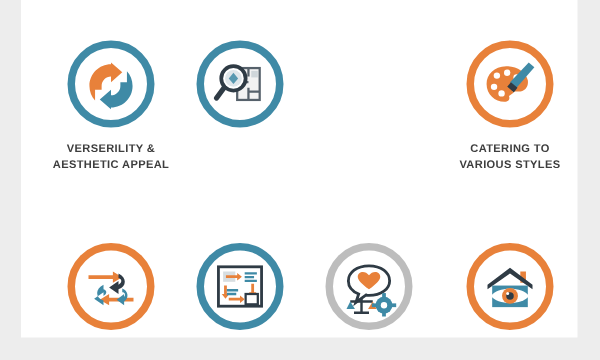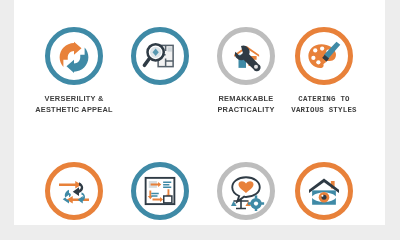--- a/index.html
+++ b/index.html
@@ -41,21 +41,21 @@
 
   .cell {
     position: absolute;
     width: 92px;
     text-align: center;
   }
   
   .c0 { left: 14px; }
   .c1 { left: 100px; }
   .c2 { left: 186px; }
-  .c3 { left: 264px; font-family: Liberation Mono, monospace; }
+  .c3 { left: 280px; }
   
   .r0 { top: 27px; }
   .r1 { top: 162px; }
 
   .badge {
     position: relative;
     width: 58px;
     height: 58px;
     margin: 0 auto;
     border-radius: 50%;
@@ -116,38 +116,20 @@
             <g>
               <circle cx="25" cy="26" r="13" fill="#ffffff" stroke="#2f3b45" stroke-width="4"></circle>
               <circle cx="25" cy="26" r="9" fill="#dfe6ea"></circle>
               <path d="M25 20 l5 6 -5 6 -5 -6 z" fill="#3f8aa6" opacity="0.85"></path>
               <line x1="15" y1="36" x2="7" y2="47" stroke="#2f3b45" stroke-width="5.5" stroke-linecap="round"></line>
             </g>
           </svg>
         </div>
       </div>
 
-      <div class="cell c2 r0">
-        <div class="badge grey">
-          <svg viewBox="0 0 64 64">
-            <g>
-              <path d="M13 30 L33 16 L53 30 L53 33 L33 20 L13 33 Z" fill="#e8813a"></path>
-              <rect x="20" y="30" width="12" height="21" fill="#3f8aa6"></rect>
-              <rect x="36" y="32" width="13" height="6" fill="#e8813a"></rect>
-              <rect x="36" y="42" width="13" height="6" fill="#e8813a"></rect>
-            </g>
-            <g>
-              <path d="M24 16 a10 10 0 0 1 13 13 l15 16 a6 6 0 1 1 -8 8 l-16 -15 a10 10 0 0 1 -13 -13 l7 7 5 -5 z" fill="#2f3b45"></path>
-              <circle cx="48" cy="49" r="3.2" fill="#ffffff" opacity="0.85"></circle>
-            </g>
-          </svg>
-        </div>
-        <div class="caption">REMAKKABLE
-PRACTICALITY</div>
-      </div>
 
       <div class="cell c3 r0">
         <div class="badge orange">
           <svg viewBox="0 0 64 64">
             <g>
               <path d="M28 13 C15 13 7 22 7 32 C7 43 16 51 26 51 C31 51 32 48 31 45 C30 42 32 40 35 40 L41 40 C48 40 52 35 51 28 C49 19 39 13 28 13 Z" fill="#e8813a"></path>
               <circle cx="18" cy="23" r="3.4" fill="#ffffff"></circle>
               <circle cx="29" cy="20" r="3.4" fill="#ffffff"></circle>
               <circle cx="39" cy="25" r="3.4" fill="#ffffff"></circle>
               <circle cx="15" cy="35" r="3.4" fill="#ffffff"></circle>

